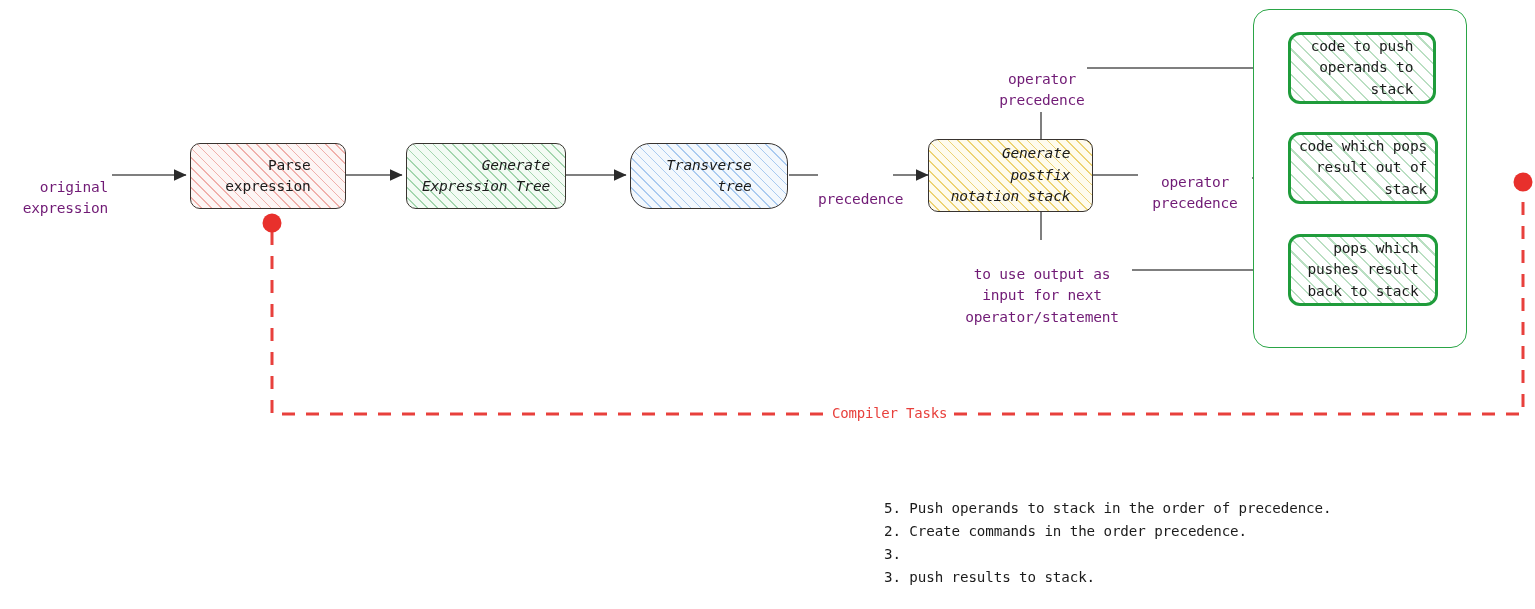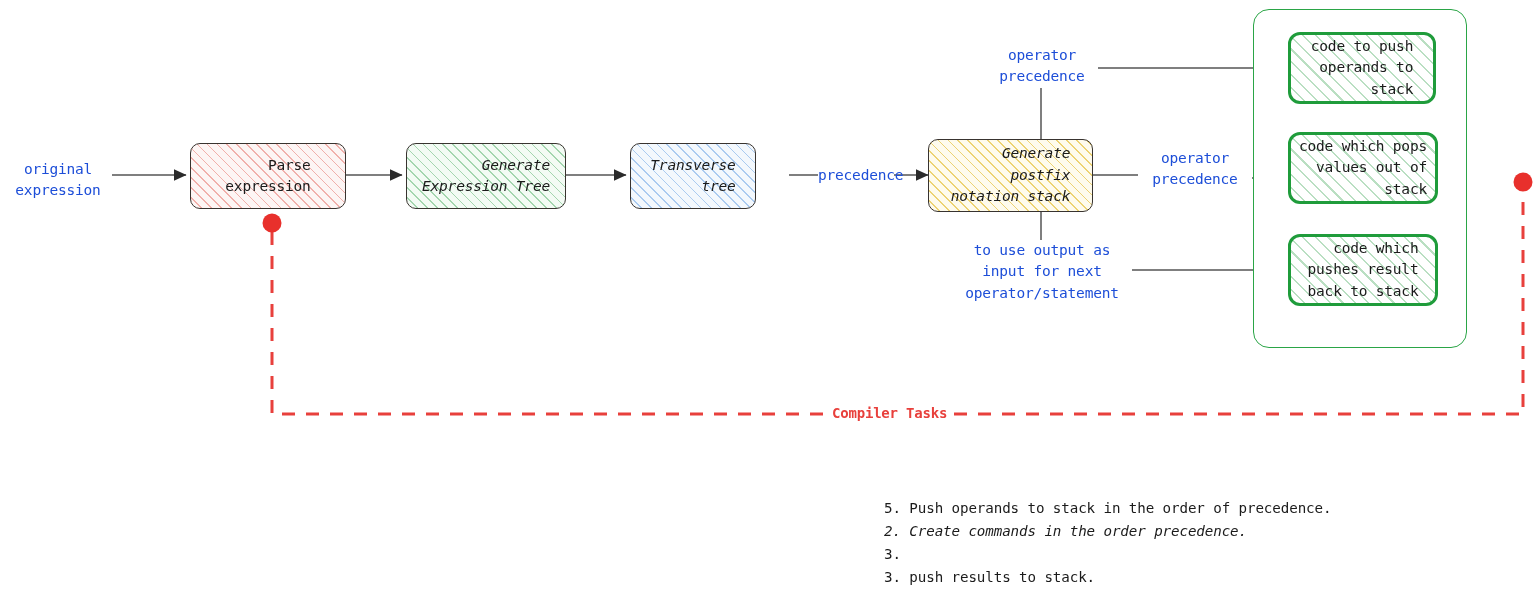--- a/index.html
+++ b/index.html
@@ -81,52 +81,52 @@
     border-radius: 16px;
     background: #ffffff;
     z-index: 2;
   }
 
   
   .edge-label {
     position: absolute;
     font-size: 14.5px;
     line-height: 1.48;
-    color: #1d4ed8;
+    color: #701a75;
     text-align: center;
     letter-spacing: -0.2px;
     white-space: pre-line;
     background: #ffffff;
     z-index: 4;
+    margin-top: 24px;
   }
   .edge-label.plain { background: transparent; }
 
   .compiler-label {
     position: absolute;
     font-size: 14px;
     color: #e8403c;
     background: #ffffff;
     padding: 0 2px;
     letter-spacing: -0.2px;
     z-index: 5;
-    font-weight: bold;
   }
 
   .notes {
     position: absolute;
     left: 884px;
     top: 497px;
     font-size: 14.2px;
     line-height: 1.62;
     color: #1b1b1b;
     letter-spacing: -0.1px;
     z-index: 4;
   }
   .notes .note-line { white-space: pre; }
-  .notes .note-line.italic { font-style: italic; }
+  .notes .note-line.italic { }
 </style>
 </head>
 <body>
 
 <svg id="canvas" viewBox="0 0 1535 609" xmlns="http://www.w3.org/2000/svg">
   <defs>
     <marker id="arrowDark" markerWidth="9" markerHeight="9" refX="8.2" refY="4.5" orient="auto" markerUnits="strokeWidth">
       <path d="M0,0.6 L8.6,4.5 L0,8.4 z" fill="#2b2b2b"></path>
     </marker>
   </defs>
@@ -162,40 +162,40 @@
 </svg>
 
 <div class="group-box" style="left:1253px; top:9px; width:214px; height:339px;"></div>
 
 <div class="node hatch-red" style="left:190px; top:143px; width:156px; height:66px;">Parse
 expression</div>
 
 <div class="node hatch-green italic" style="left:406px; top:143px; width:160px; height:66px;">Generate
 Expression Tree</div>
 
-<div class="node hatch-blue italic" style="left:630px; top:143px; width:126px; height:66px;">Transverse
+<div class="node hatch-blue italic" style="left:630px; top:143px; width:158px; height:66px;border-radius:20px;">Transverse
 tree</div>
 
 <div class="node hatch-yellow italic" style="left:928px; top:139px; width:165px; height:73px;">Generate
 postfix
 notation stack</div>
 
 <div class="node code-box" style="left:1288px; top:32px; width:148px; height:72px;">code to push
 operands to
 stack</div>
 
 <div class="node code-box" style="left:1288px; top:132px; width:150px; height:72px;">code which pops
-values out of
+result out of
 stack</div>
 
-<div class="node code-box" style="left:1288px; top:234px; width:150px; height:72px;">code which
+<div class="node code-box" style="left:1288px; top:234px; width:150px; height:72px;">pops which
 pushes result
 back to stack</div>
 
-<div class="edge-label plain" style="left:8px; top:159px; width:100px; text-align:center;">original
+<div class="edge-label plain" style="left:8px; top:153px; width:100px; text-align:right;">original
 expression</div>
 
 <div class="edge-label" style="left:818px; top:165px; width:76px; text-align:center;">precedence</div>
 
 <div class="edge-label" style="left:986px; top:45px; width:112px; text-align:center;">operator
 precedence</div>
 
 <div class="edge-label" style="left:1138px; top:148px; width:114px; text-align:center;">operator
 precedence</div>
 

